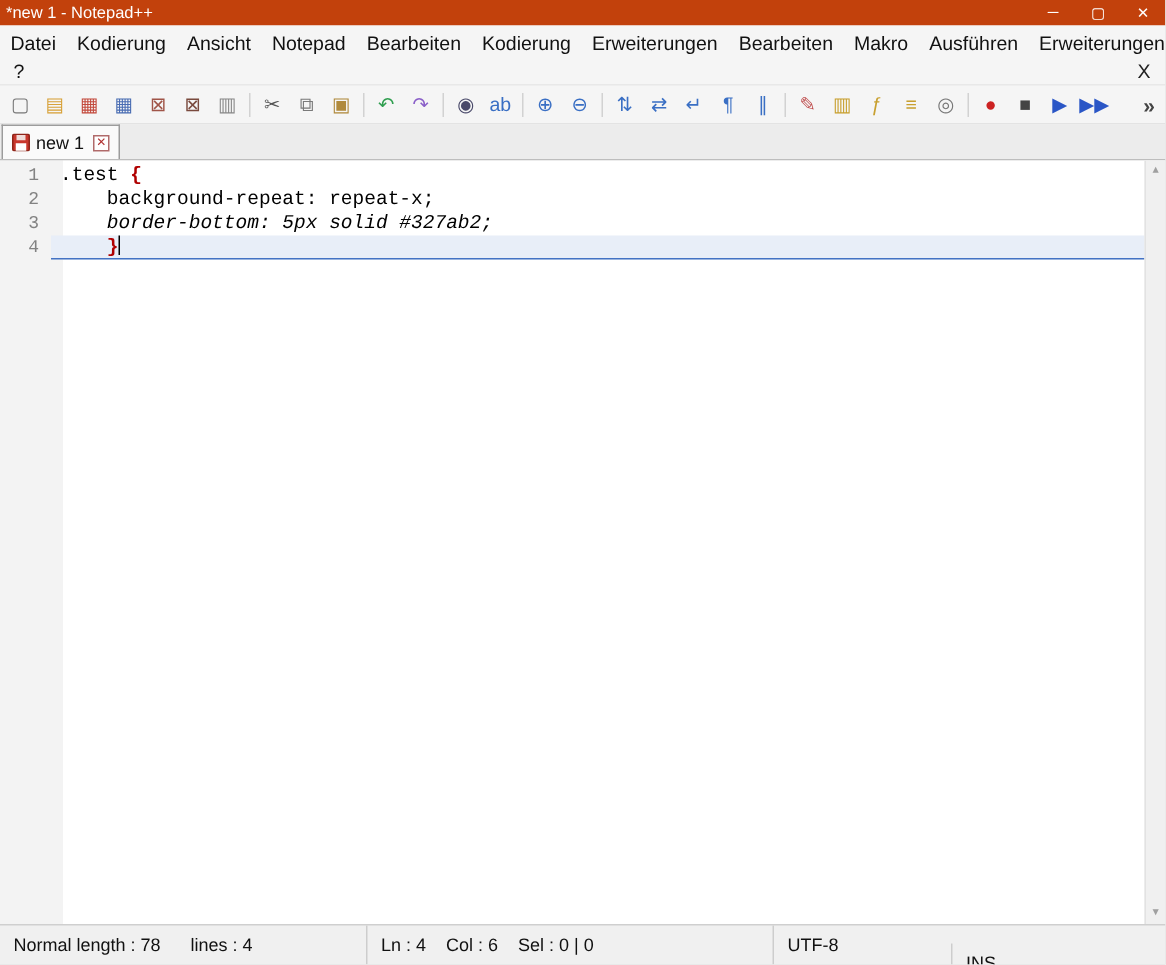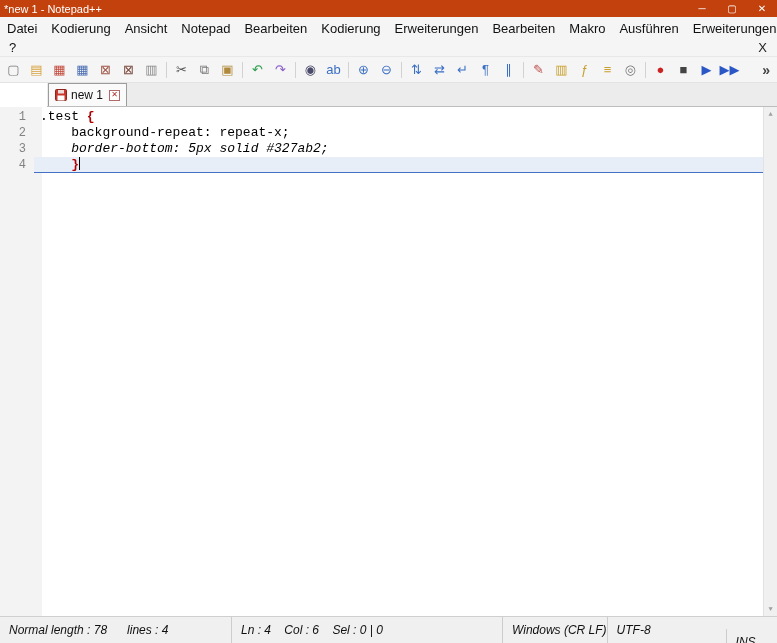--- a/index.html
+++ b/index.html
@@ -33,21 +33,21 @@
   .tb-icon {
     width:21px; height:21px; margin:0 1px; display:flex; align-items:center; justify-content:center;
     font-size:13px; border-radius:2px;
   }
   .tb-icon span { line-height:1; }
   .tb-sep { width:1px; height:16px; background:#d2d2d2; margin:0 3px; }
   .tb-overflow { margin-left:auto; padding:0 7px; color:#444; font-size:14px; font-weight:bold; }
   
   .tabbar {
     height:24px; background:#ececec; display:flex; align-items:flex-end;
-    border-bottom:1px solid #bdbdbd; flex:0 0 auto; padding-left:1px;margin-left:47px;
+    border-bottom:1px solid #bdbdbd; flex:0 0 auto; padding-left:1px;
   }
   .tab {
     height:23px; background:#fafafa; border:1px solid #9c9c9c; border-bottom:none;
     display:flex; align-items:center; gap:4px; padding:0 6px; font-size:12px; color:#111;
   }
   .tab-close {
     width:11px; height:11px; border:1px solid #b06a6a; background:#fff; color:#b03030;
     display:flex; align-items:center; justify-content:center; font-size:8px; line-height:1; margin-left:2px;
   }
   
@@ -66,24 +66,24 @@
     position:absolute; top:0; right:0; bottom:0; width:14px;
     background:#f0f0f0; border-left:1px solid #e2e2e2;
     display:flex; flex-direction:column; justify-content:space-between; align-items:center;
   }
   .vscroll .arr { font-size:7px; color:#a0a0a0; padding:3px 0; }
   
   .statusbar {
     height:27px; flex:0 0 27px; background:#f0f0f0; border-top:1px solid #cfcfcf;
     display:flex; align-items:stretch; font-size:12px; color:#111; white-space:pre;
   }
-  .status-sec { display:flex; align-items:center; padding-left:9px; height:100%;font-style:italic; }
+  .status-sec { display:flex; align-items:center; padding-left:9px; height:100%; }
   .status-sec + .status-sec { border-left:1px solid #cdcdcd; }
   .s1 { flex:0 0 231px; }
-  .s2 { flex:0 0 271px; }
+  .s2 { flex:0 0 271px;margin-left:13px; }
   .s3 { flex:0 0 101px; }
   .s4 { flex:0 0 119px; }
   .s5 { flex:1 1 auto;margin-top:12px; }
 </style>
 </head>
 <body>
 
 <div class="window">
 
   <div class="titlebar">
@@ -240,18 +240,17 @@
       </div>
     <div class="vscroll">
       <span class="arr">▲</span>
       <span class="arr">▼</span>
     </div>
   </div>
 
   <div class="statusbar">
     <div class="status-sec s1">Normal length : 78      lines : 4</div>
     <div class="status-sec s2">Ln : 4    Col : 6    Sel : 0 | 0</div>
-    <div class="status-sec s3">Windows (CR LF)</div>
     <div class="status-sec s4">UTF-8</div>
     <div class="status-sec s5">INS</div>
   </div>
 
 </div>
 
 </body></html>

